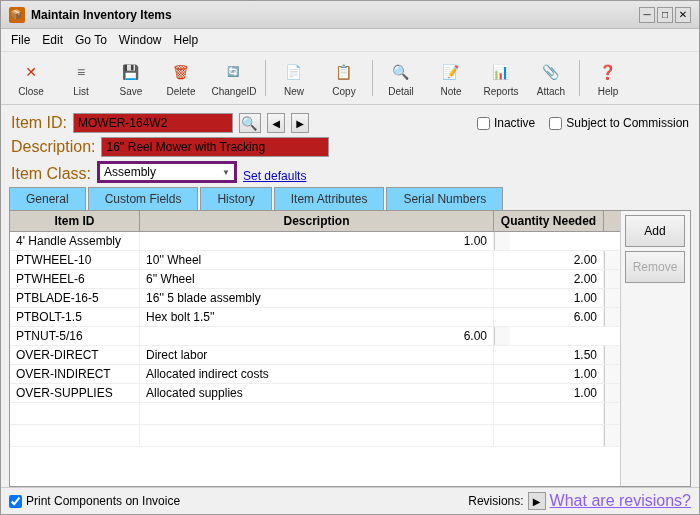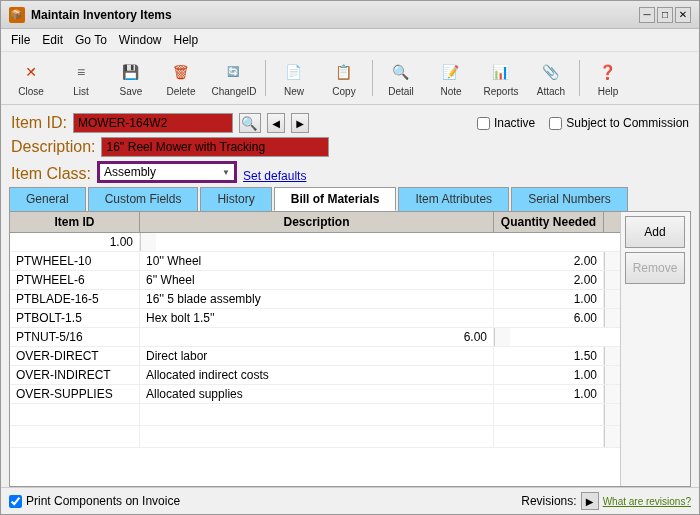--- a/index.html
+++ b/index.html
@@ -318,24 +318,24 @@
       height: 18px;
       border: 1px solid #999;
       background: #e0e0e0;
       cursor: pointer;
       font-size: 10px;
       display: flex;
       align-items: center;
       justify-content: center;
     }
     .what-rev-link {
-      color: #4d7c0f;
+      color: #8b5cf6;
       text-decoration: underline;
       cursor: pointer;
-      font-size: 10px;
+      font-size: 16px;
     }
     
     .icon-close { color: #cc3300; font-size: 14px; }
     .icon-list { color: #666; font-size: 14px; }
     .icon-save { color: #3366cc; font-size: 14px; }
     .icon-delete { color: #cc3300; font-size: 14px; }
     .icon-new { color: #336633; font-size: 14px; }
     .icon-copy { color: #666; font-size: 14px; }
     .icon-detail { color: #666; font-size: 14px; }
     .icon-note { color: #cc9900; font-size: 14px; }
@@ -457,23 +457,20 @@
   <div class="tabs-area">
     <div class="tab">
       <span>General</span>
     </div>
     <div class="tab">
       <span>Custom Fields</span>
     </div>
     <div class="tab">
       <span>History</span>
     </div>
-    <div class="tab active">
-      <span>Bill of Materials</span>
-    </div>
     <div class="tab">
       <span>Item Attributes</span>
     </div>
     <div class="tab">
       <span>Serial Numbers</span>
     </div>
   </div>
 
   <div class="content-area">
     <div class="table-container">
@@ -481,20 +478,21 @@
 
         <div class="table-header">
           <div class="table-header-cell">Item ID</div>
           <div class="table-header-cell">Description</div>
           <div class="table-header-cell">Quantity Needed</div>
           <div style="background:#d4d0c8; width:16px; border-right:none;"></div>
         </div>
 
         <div class="table-body" id="table-body">
         <div class="table-row">
+    <div class="table-cell">4' Handle Assembly</div>
     <div class="table-cell qty">1.00</div>
     <div style="width:16px; border-left:1px solid #ccc; background:#f8f8f8;"></div>
   </div>
             <div class="table-row">
     <div class="table-cell">PTWHEEL-10</div>
     <div class="table-cell">10'' Wheel</div>
     <div class="table-cell qty">2.00</div>
     <div style="width:16px; border-left:1px solid #ccc; background:#f8f8f8;"></div>
   </div>
             <div class="table-row">

